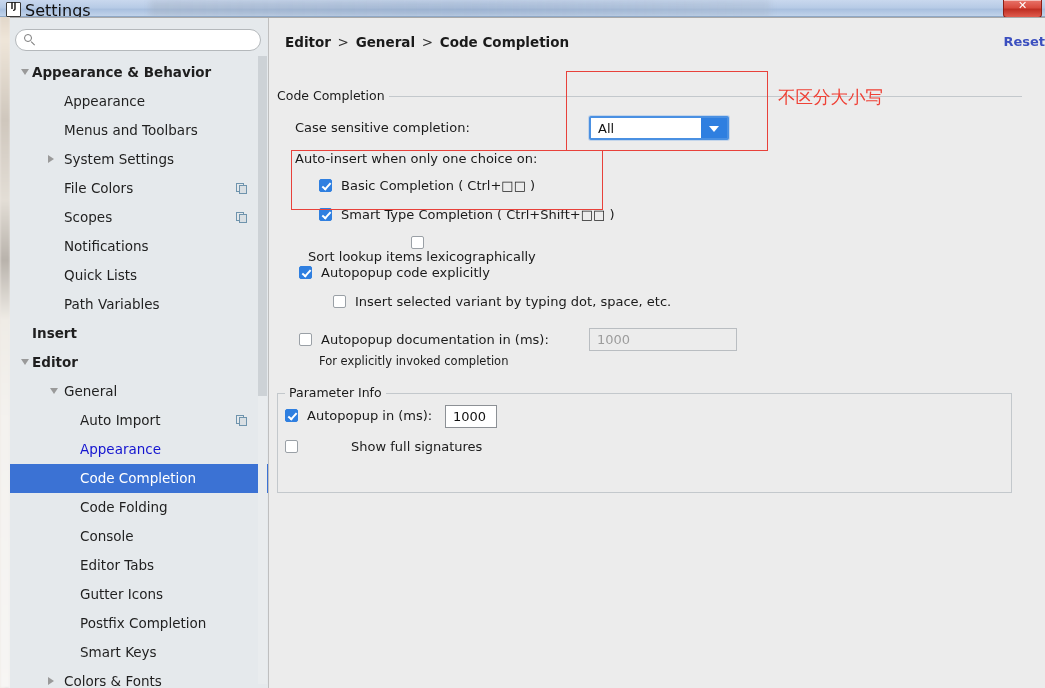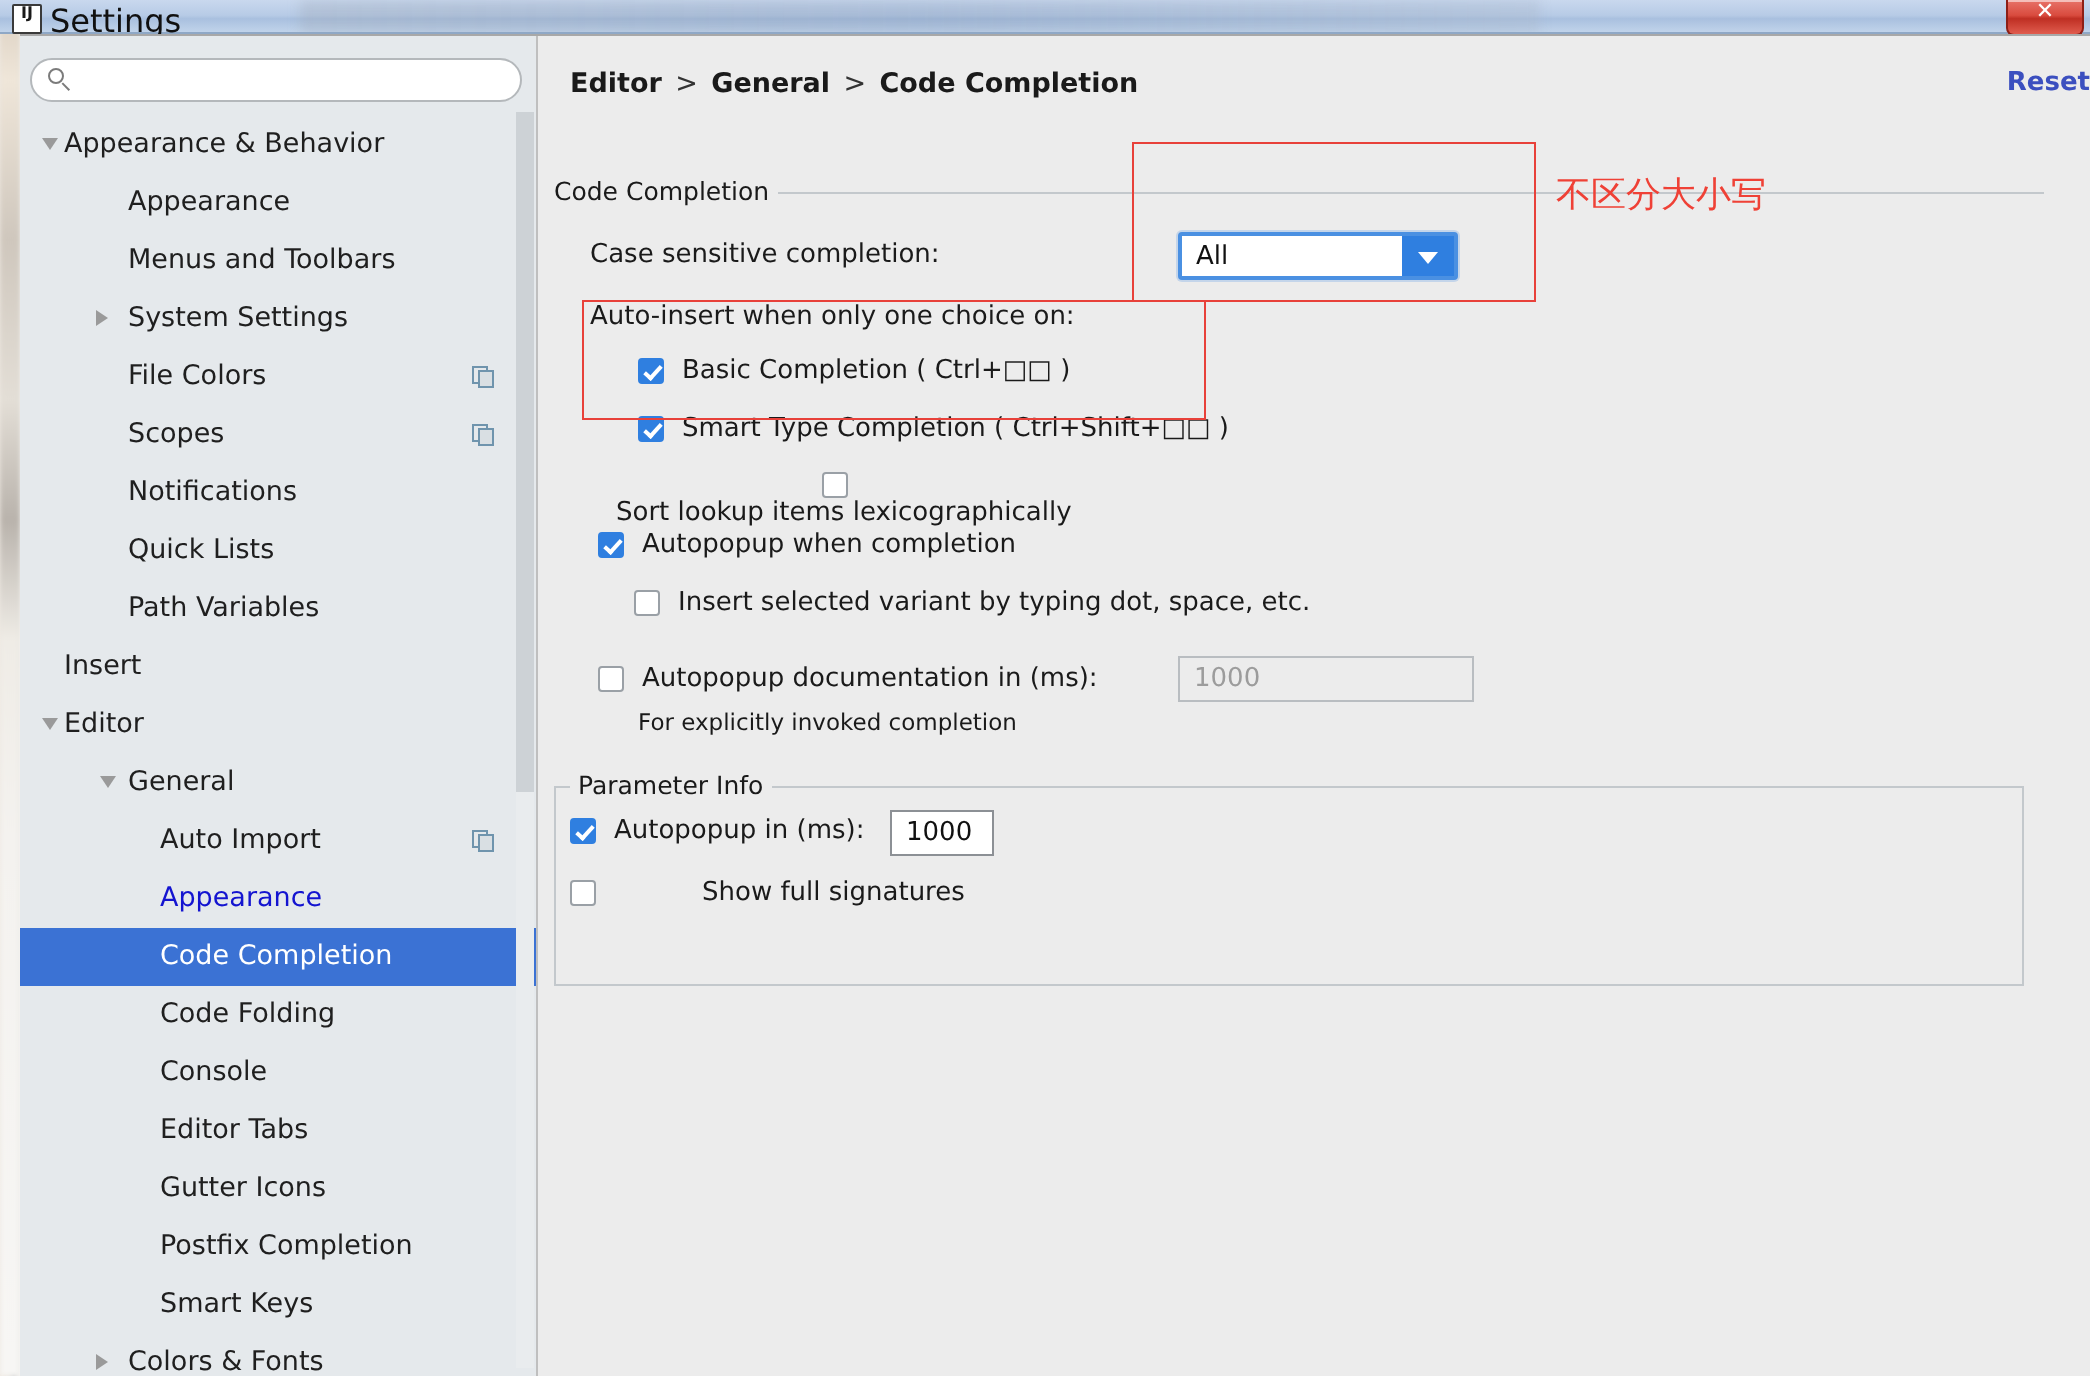--- a/index.html
+++ b/index.html
@@ -50,21 +50,21 @@
   .search-box{width:100%;height:100%;box-sizing:border-box;border:1px solid #b4b8bb;
     border-radius:11px;background:#fff;padding:0 8px 0 26px;font-size:12px;color:#333;
     font-family:"DejaVu Sans","Liberation Sans",sans-serif;outline:none;}
   .search-icon{position:absolute;left:9px;top:5px;width:11px;height:11px;pointer-events:none;}
   .search-icon .mag{position:absolute;left:0;top:0;width:8px;height:8px;border:1.4px solid #7b7b7b;border-radius:50%;box-sizing:border-box;}
   .search-icon .hdl{position:absolute;left:7px;top:7px;width:5px;height:1.4px;background:#7b7b7b;transform:rotate(45deg);transform-origin:left center;}
 
   .tree{position:absolute;left:0;top:40px;width:258px;}
   .trow{position:relative;height:29px;line-height:29px;font-size:13.5px;color:#1f1f1f;
     white-space:nowrap;cursor:default;}
-  .trow.bold{font-weight:normal;padding-left:48px;}
+  .trow.bold{font-weight:bold;padding-left:48px;}
   .trow.sel{background:#3b72d4;color:#fff;}
   .trow.link{color:#1414d0;}
   .trow .lbl{position:absolute;top:0;}
   .twist{position:absolute;top:11px;width:0;height:0;}
   .twist.down{border-left:4.5px solid transparent;border-right:4.5px solid transparent;border-top:6px solid #9a9a9a;}
   .twist.right{border-top:4.5px solid transparent;border-bottom:4.5px solid transparent;border-left:6px solid #9a9a9a;margin-top:-1px;}
   .copy-ic{position:absolute;right:20px;top:9px;width:12px;height:12px;}
   .copy-ic i{position:absolute;display:block;box-sizing:border-box;border:1.3px solid #6f94ad;background:#e5e9ec;}
   .copy-ic i.b1{left:0;top:0;width:8px;height:9px;}
   .copy-ic i.b2{left:3px;top:2px;width:8px;height:9px;background:#d9dfe3;}
@@ -271,24 +271,24 @@
         <span class="ctxt">Smart Type Completion ( Ctrl+Shift+□□ )</span>
       </div>
 
       <div class="cbrow" style="left:22px;top:140px;flex-direction:column;">
         <span class="cb"></span>
         <span class="ctxt">Sort lookup items lexicographically</span>
       </div>
 
       <div class="cbrow" style="left:22px;top:169px;">
         <span class="cb on"></span>
-        <span class="ctxt">Autopopup when completion</span>
-      </div>
-
-      <div class="cbrow" style="left:40px;top:198px;">
+        <span class="ctxt">Autopopup code explicitly</span>
+      </div>
+
+      <div class="cbrow" style="left:56px;top:198px;">
         <span class="cb"></span>
         <span class="ctxt">Insert selected variant by typing dot, space, etc.</span>
       </div>
 
       <div class="cbrow" style="left:22px;top:236px;">
         <span class="cb"></span>
         <span class="ctxt">Autopopup documentation in (ms):</span>
       </div>
       <input class="tbox" style="left: 312px; top: 232px; width: 148px; height: 23px;" value="1000">
 

